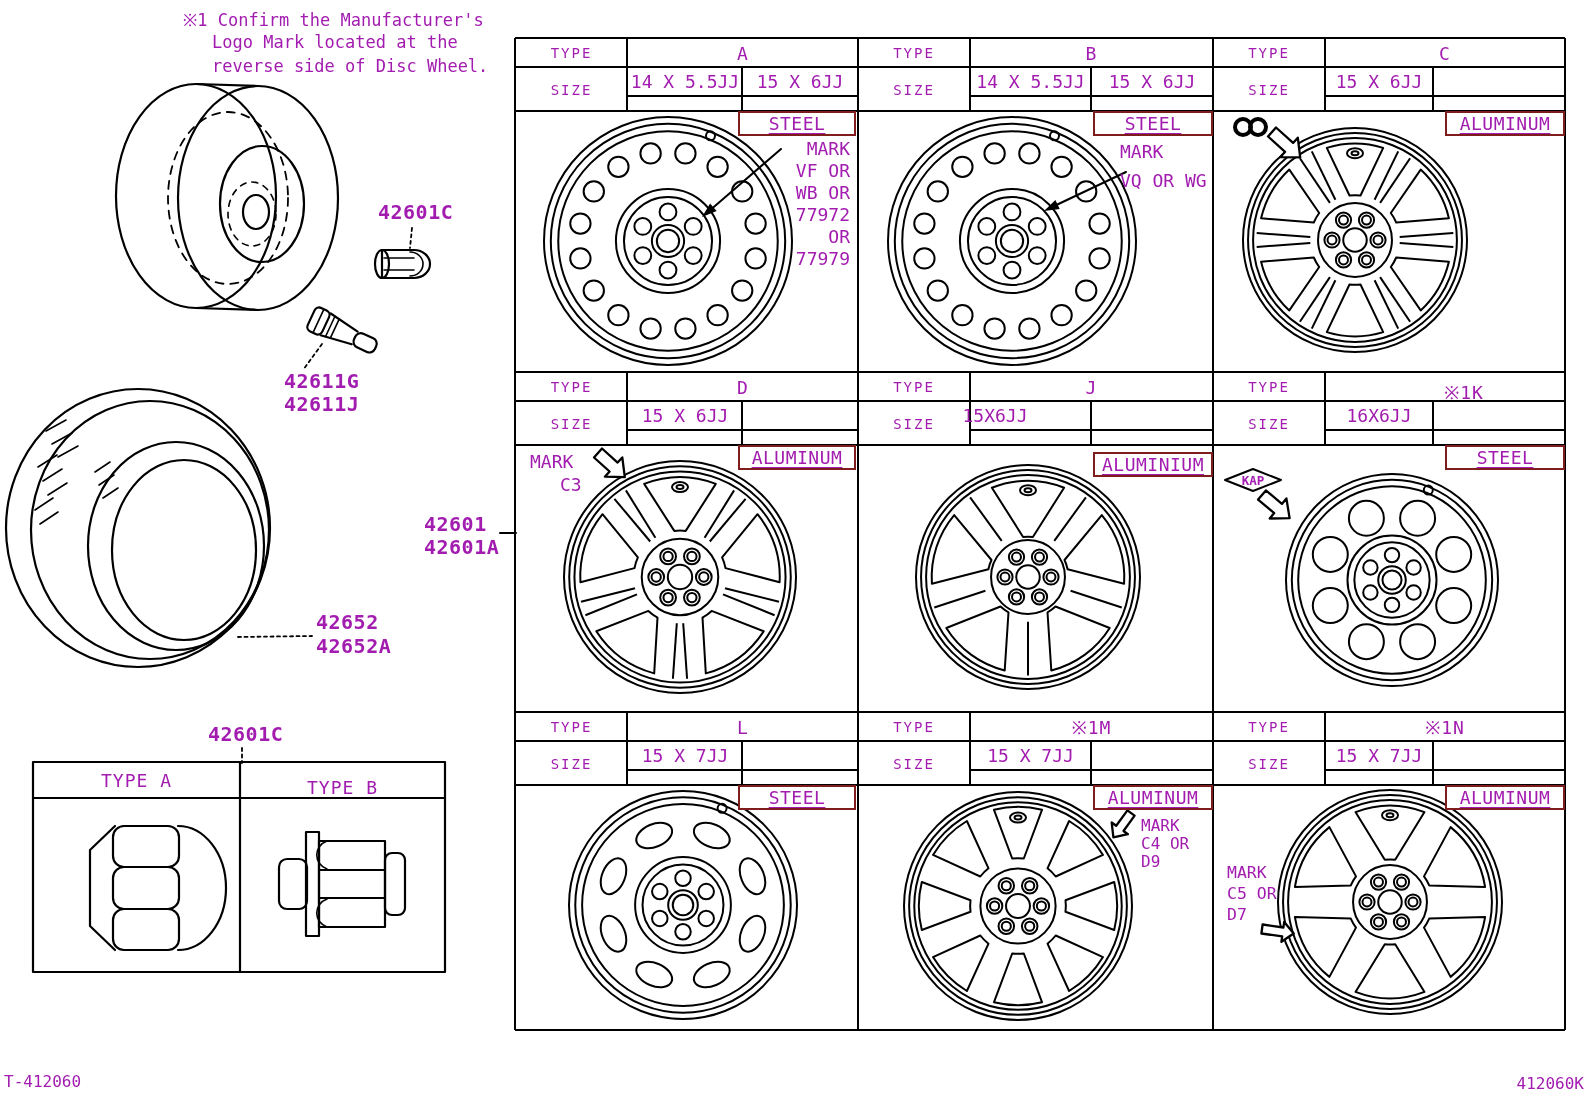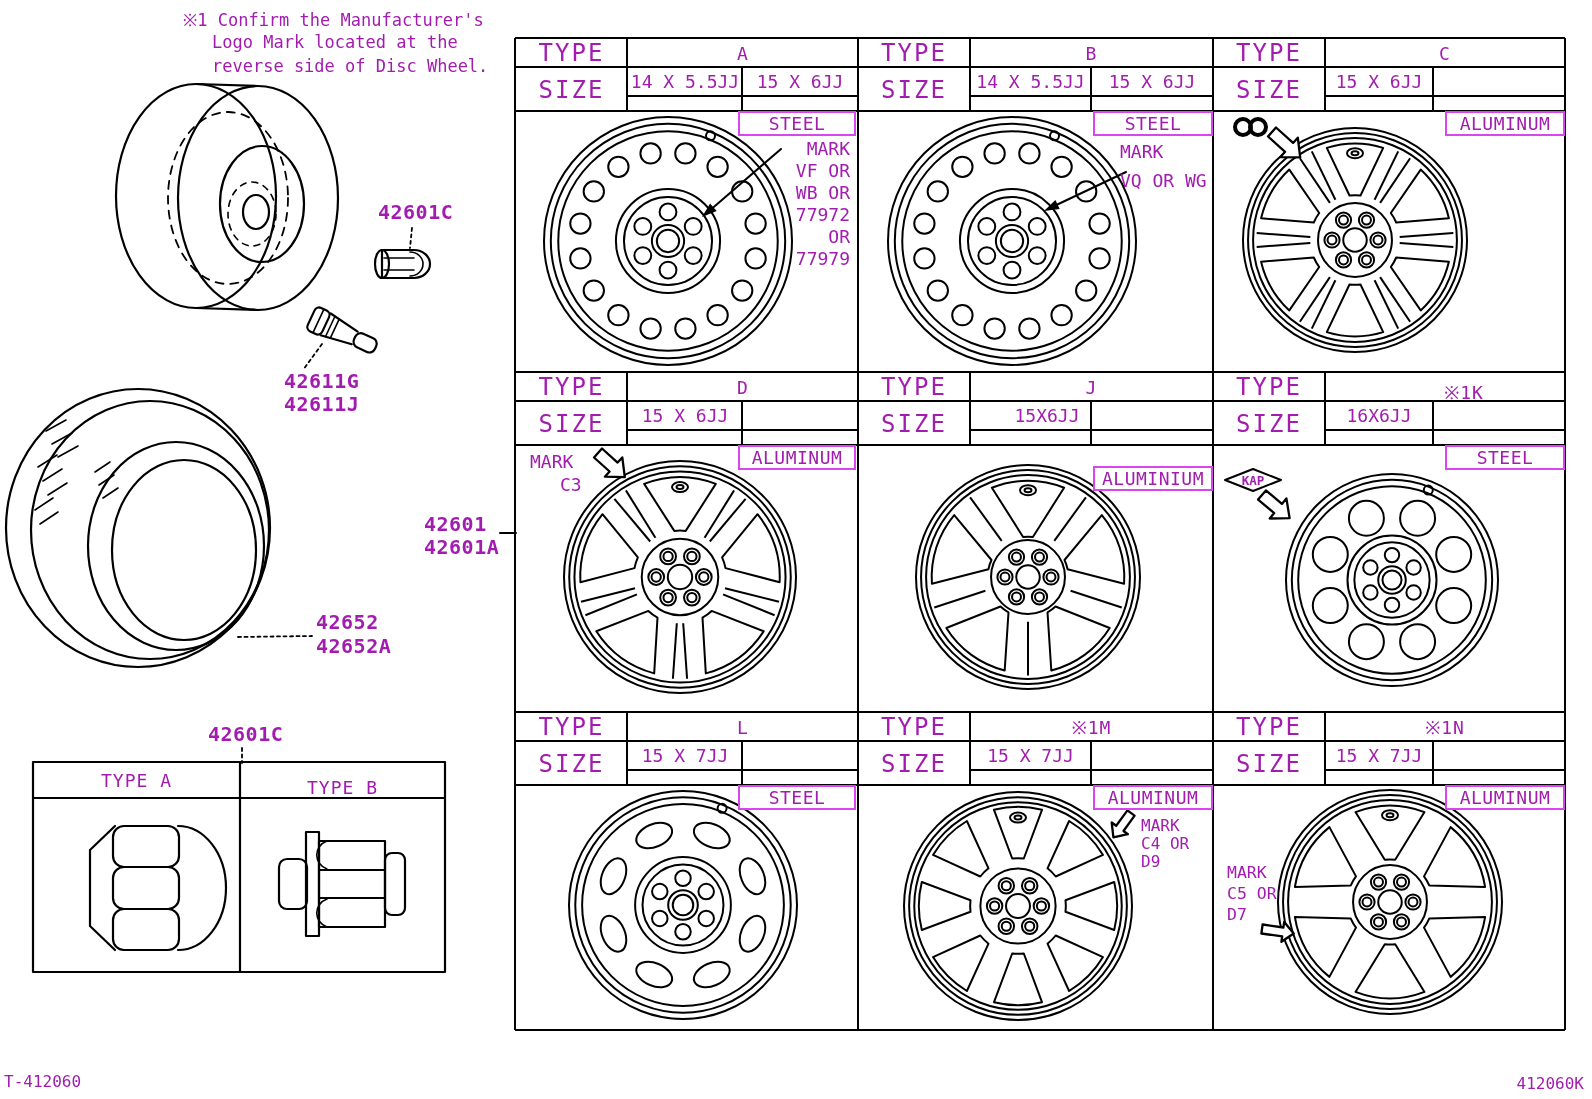--- a/index.html
+++ b/index.html
@@ -1,24 +1,24 @@
 <!DOCTYPE html>
 <html><head>
 <meta charset="utf-8">
 <style>
   html,body{margin:0;padding:0;background:#fff}
   .page{position:relative;width:1592px;height:1099px;background:#fff;overflow:hidden;
         font-family:"DejaVu Sans Mono","Liberation Mono",monospace;color:#a21caf}
   .abs{position:absolute}
   .ctr{display:flex;align-items:center;justify-content:center}
-  .glabel{font-size:24px;letter-spacing:2px}
+  .glabel{font-size:14px;letter-spacing:2px}
   .gletter{font-size:18px;letter-spacing:1px}
   .gsize{font-size:18px;white-space:nowrap}
-  .mat{border:2px solid #d946ef;display:flex;align-items:center;justify-content:center;
-       font-size:18px;letter-spacing:.5px;text-underline-offset:3px;
+  .mat{border:2px solid #7f1d1d;display:flex;align-items:center;justify-content:center;
+       font-size:18px;letter-spacing:.5px;text-decoration:underline;text-underline-offset:3px;
        background:#fff;box-sizing:border-box;white-space:nowrap}
   .pn{font-weight:bold;font-size:20px;letter-spacing:.5px;white-space:nowrap}
   .note{font-size:17px;white-space:nowrap}
   .ann{font-size:18px;white-space:nowrap}
   .annsm{font-size:16px;white-space:nowrap}
   .tblhdr{font-size:18px;letter-spacing:1px}
   .ref{font-size:16px;white-space:nowrap}
   svg{position:absolute;left:0;top:0}
 </style>
 </head>
@@ -476,21 +476,21 @@
 
   <div class="abs ctr glabel" style="left:515px;top:372px;width:113px;height:30px">TYPE</div>
   <div class="abs ctr gletter" style="left:628px;top:372px;width:230px;height:30px">D</div>
   <div class="abs ctr glabel" style="left:515px;top:402px;width:113px;height:43px">SIZE</div>
   <div class="abs ctr gsize" style="left:628px;top:401px;width:114px;height:29px">15 X 6JJ</div>
   <div class="abs ctr gsize" style="left:742px;top:401px;width:116px;height:29px"></div>
 
   <div class="abs ctr glabel" style="left:858px;top:372px;width:112px;height:30px">TYPE</div>
   <div class="abs ctr gletter" style="left:970px;top:372px;width:243px;height:30px">J</div>
   <div class="abs ctr glabel" style="left:858px;top:402px;width:112px;height:43px">SIZE</div>
-  <div class="abs ctr gsize" style="left:979px;top:401px;width:136px;height:29px">15X6JJ</div>
+  <div class="abs ctr gsize" style="left:927px;top:401px;width:136px;height:29px">15X6JJ</div>
   <div class="abs ctr gsize" style="left:1091px;top:401px;width:122px;height:29px"></div>
 
   <div class="abs ctr glabel" style="left:1213px;top:372px;width:112px;height:30px">TYPE</div>
   <div class="abs ctr gletter" style="left:1344px;top:372px;width:240px;height:40px">※1K</div>
   <div class="abs ctr glabel" style="left:1213px;top:402px;width:112px;height:43px">SIZE</div>
   <div class="abs ctr gsize" style="left:1325px;top:401px;width:108px;height:29px">16X6JJ</div>
   <div class="abs ctr gsize" style="left:1433px;top:401px;width:132px;height:29px"></div>
 
   <div class="abs ctr glabel" style="left:515px;top:712px;width:113px;height:30px">TYPE</div>
   <div class="abs ctr gletter" style="left:628px;top:712px;width:230px;height:30px">L</div>
@@ -507,21 +507,21 @@
   <div class="abs ctr glabel" style="left:1213px;top:712px;width:112px;height:30px">TYPE</div>
   <div class="abs ctr gletter" style="left:1325px;top:712px;width:240px;height:30px">※1N</div>
   <div class="abs ctr glabel" style="left:1213px;top:742px;width:112px;height:43px">SIZE</div>
   <div class="abs ctr gsize" style="left:1325px;top:741px;width:108px;height:29px">15 X 7JJ</div>
   <div class="abs ctr gsize" style="left:1433px;top:741px;width:132px;height:29px"></div>
 
   <div class="abs mat" style="left:738px;top:111px;width:118px;height:25px">STEEL</div>
   <div class="abs mat" style="left:1093px;top:111px;width:120px;height:25px">STEEL</div>
   <div class="abs mat" style="left:1445px;top:111px;width:120px;height:25px">ALUMINUM</div>
   <div class="abs mat" style="left:738px;top:445px;width:118px;height:25px">ALUMINUM</div>
-  <div class="abs mat" style="left:1093px;top:466px;width:120px;height:25px">ALUMINIUM</div>
+  <div class="abs mat" style="left:1093px;top:452px;width:120px;height:25px">ALUMINIUM</div>
   <div class="abs mat" style="left:1445px;top:445px;width:120px;height:25px">STEEL</div>
   <div class="abs mat" style="left:738px;top:785px;width:118px;height:25px">STEEL</div>
   <div class="abs mat" style="left:1093px;top:785px;width:120px;height:25px">ALUMINUM</div>
   <div class="abs mat" style="left:1445px;top:785px;width:120px;height:25px">ALUMINUM</div>
 
   <div class="abs ann" style="left:744px;top:138px;width:106px;text-align:right;line-height:22px">
     <div>MARK</div>
     <div>VF OR</div>
     <div>WB OR</div>
     <div>77972</div>

